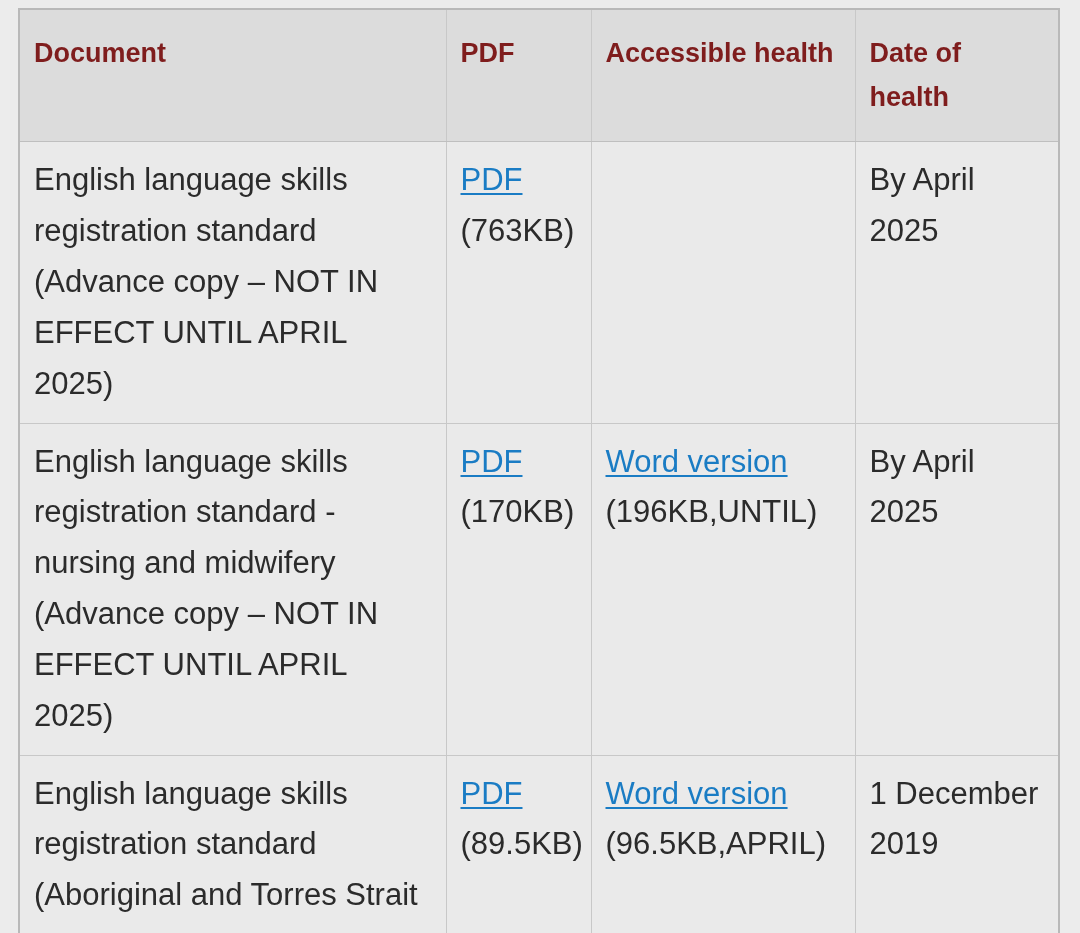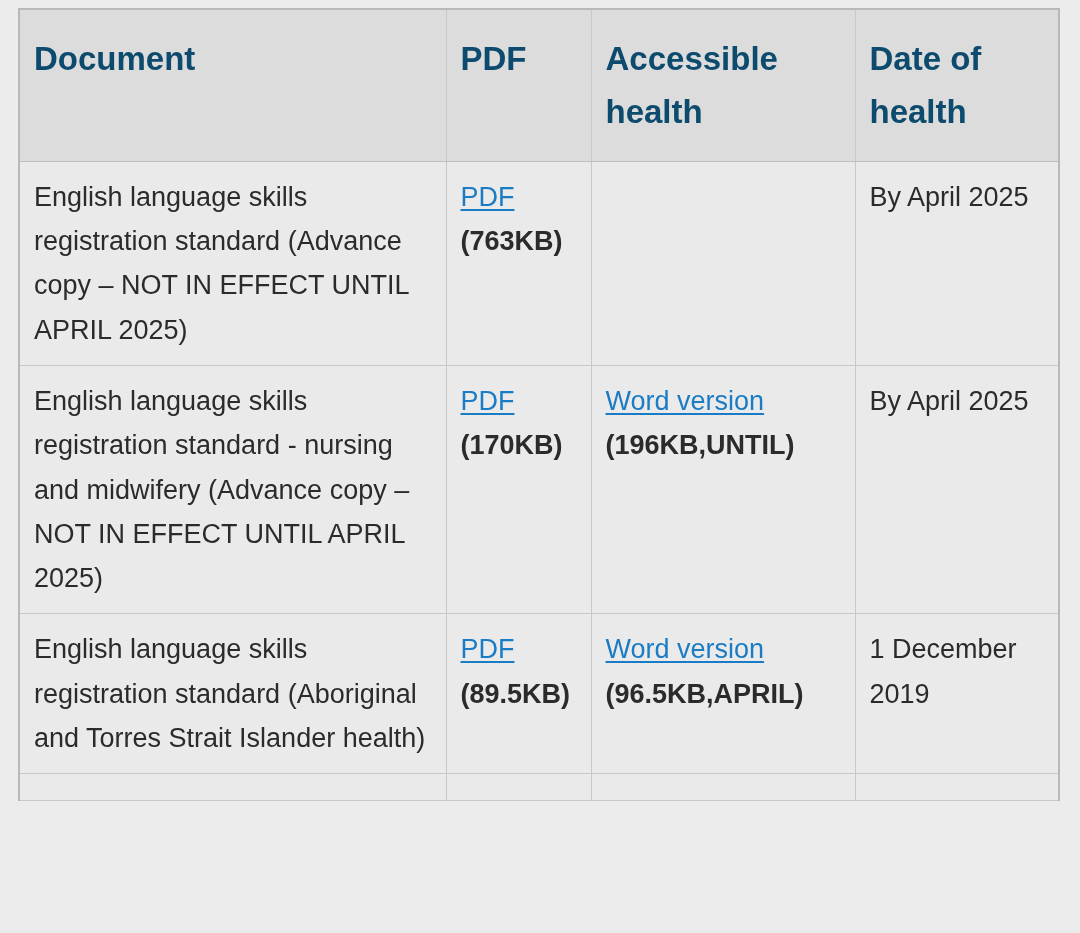--- a/index.html
+++ b/index.html
@@ -43,34 +43,34 @@
   table.doc-table td {
     border: 1px solid #c8c8c8;
     vertical-align: top;
     text-align: left;
     padding: 14px 12px 14px 14px;
     box-sizing: border-box;
   }
 
   table.doc-table thead th {
     background: #dcdcdc;
-    color: #0c4a6e;
+    color: #7f1d1d;
     font-weight: bold;
-    font-size: 33px;
+    font-size: 27px;
     line-height: 1.62;
     padding-top: 22px;
     padding-bottom: 22px;
     height: 116px;
     border-bottom: 1px solid #bfbfbf;
   }
 
   table.doc-table tbody td {
     background: #eaeaea;
     color: #2b2b2b;
-    font-size: 27px;
+    font-size: 31px;
     line-height: 1.64;
     font-weight: normal;
     padding-top: 13px;
     padding-bottom: 13px;
   }
 
   td.cell-pdf,
   td.cell-access {
     white-space: normal;
   }
@@ -79,21 +79,20 @@
     color: #1a7cc4;
     text-decoration: underline;
     text-underline-offset: 3px;
     text-decoration-thickness: 2px;
     cursor: pointer;
   }
 
   .file-size {
     display: block;
     color: #2b2b2b;
-    font-weight: bold;
   }
 
   .link-wrap { display: block; }
 
   .empty-cell { display: block; min-height: 1px; }
 
   
   tr.row-partial td {
     height: 22px;
     padding-top: 6px;

